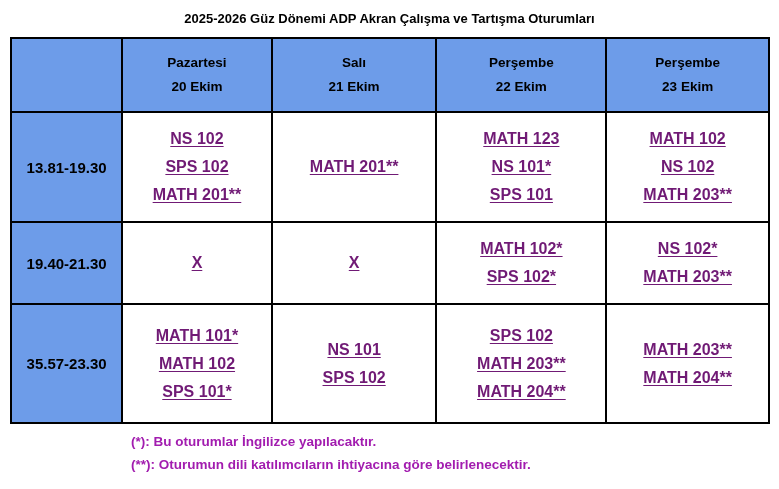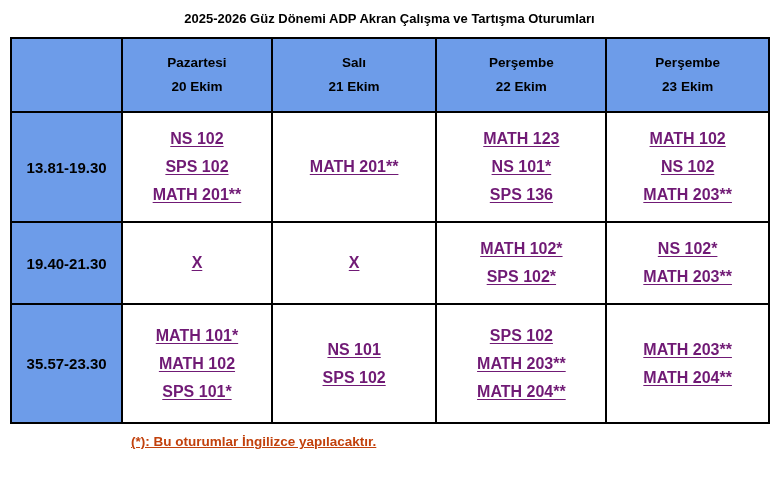--- a/index.html
+++ b/index.html
@@ -56,22 +56,21 @@
     line-height: 1.75;
   }
   tr.row-1 { height: 104px; }
   tr.row-2 { height: 77px; }
   tr.row-3 { height: 119px; }
   .notes {
     margin: 7px 0 13px 131px;
     font-weight: bold;
     font-size: 13.5px;
     line-height: 1.7;
-    color: #c2410c;
-    text-decoration: underline;
+    color: #a21caf;
   }
   .col-time { width: 110px; }
   .col-mon  { width: 148px; }
   .col-tue  { width: 163px; }
   .col-wed  { width: 168px; }
   .col-thu  { width: 161px; }
 </style>
 </head>
 <body>
 
@@ -115,21 +114,21 @@
         <div class="course">NS 102</div>
         <div class="course">SPS 102</div>
         <div class="course">MATH 201**</div>
       </td>
       <td class="data-cell">
         <div class="course">MATH 201**</div>
       </td>
       <td class="data-cell">
         <div class="course">MATH 123</div>
         <div class="course">NS 101*</div>
-        <div class="course">SPS 136</div>
+        <div class="course">SPS 101</div>
       </td>
       <td class="data-cell">
         <div class="course">MATH 102</div>
         <div class="course">NS 102</div>
         <div class="course">MATH 203**</div>
       </td>
     </tr>
     <tr class="row-2">
       <td class="time-cell">19.40-21.30</td>
       <td class="data-cell">
@@ -166,13 +165,14 @@
       <td class="data-cell">
         <div class="course">MATH 203**</div>
         <div class="course">MATH 204**</div>
       </td>
     </tr>
   </tbody>
 </table>
 
 <div class="notes">
   <div>(*): Bu oturumlar İngilizce yapılacaktır.</div>
+  <div>(**): Oturumun dili katılımcıların ihtiyacına göre belirlenecektir.</div>
 </div>
 
 </body></html>

